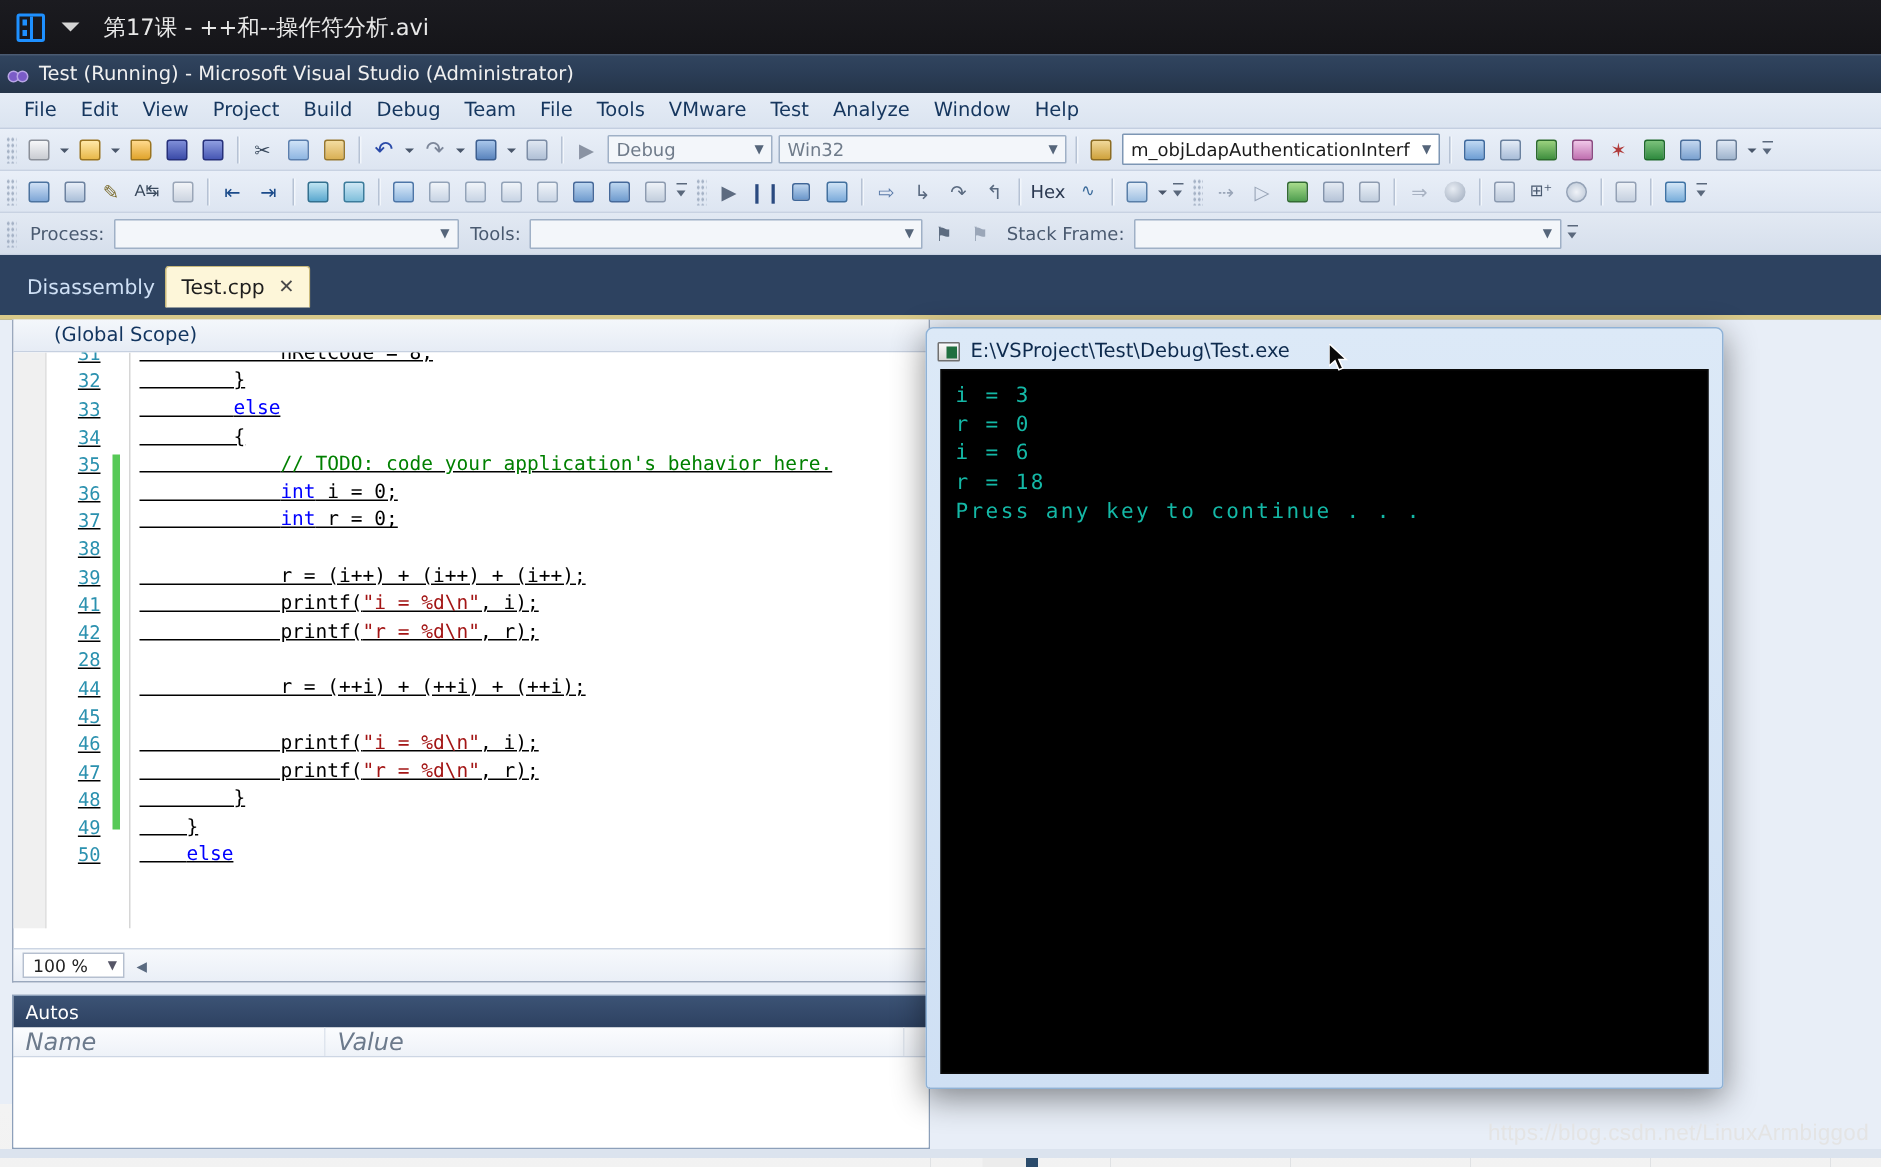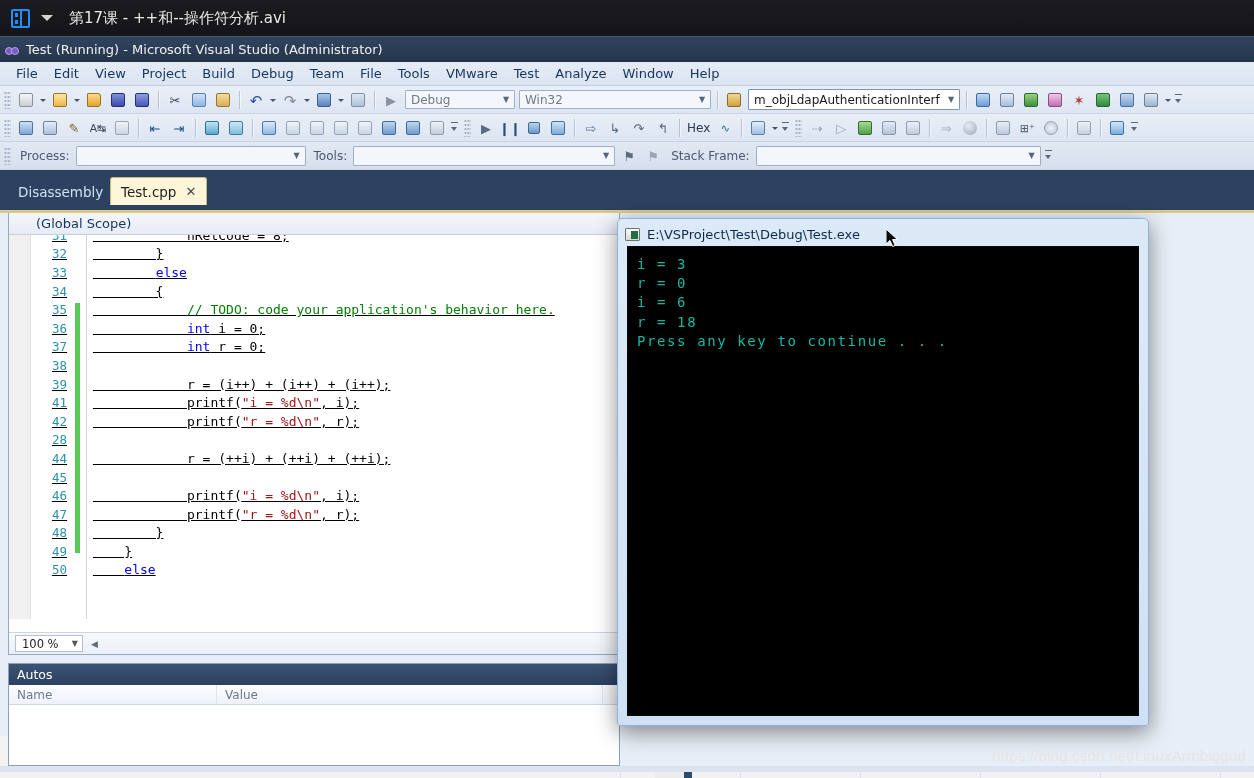--- a/index.html
+++ b/index.html
@@ -277,24 +277,25 @@
     color: #fff; font-size: 12.5px; display: flex; align-items: center;
     padding-left: 8px;
     font-family: "DejaVu Sans", "Liberation Sans", sans-serif;
   }
   .autos-head {
     height: 20px; display: flex; align-items: center;
     background: linear-gradient(180deg,#fbfcfe 0%,#eef2f8 100%);
     border-bottom: 1px solid #cdd6e4;
   }
   .autos-head .hcell {
-    font-size: 12px; color: #6c7a8c; padding-left: 8px;
+    font-size: 16px; color: #6c7a8c; padding-left: 8px;
     border-right: 1px solid #dfe5ee; height: 100%;
     display: flex; align-items: center;
     font-family: "DejaVu Sans", "Liberation Sans", sans-serif;
+    font-style: italic;
   }
   .hc-name { width: 208px; }
   .hc-value { width: 386px; }
   .autos-body { height: 60px; background: #fff; }
 
   
   .vs-rightfill {
     position: absolute; left: 620px; top: 177px; width: 634px; height: 559px;
     background: #e8eef7;
   }

